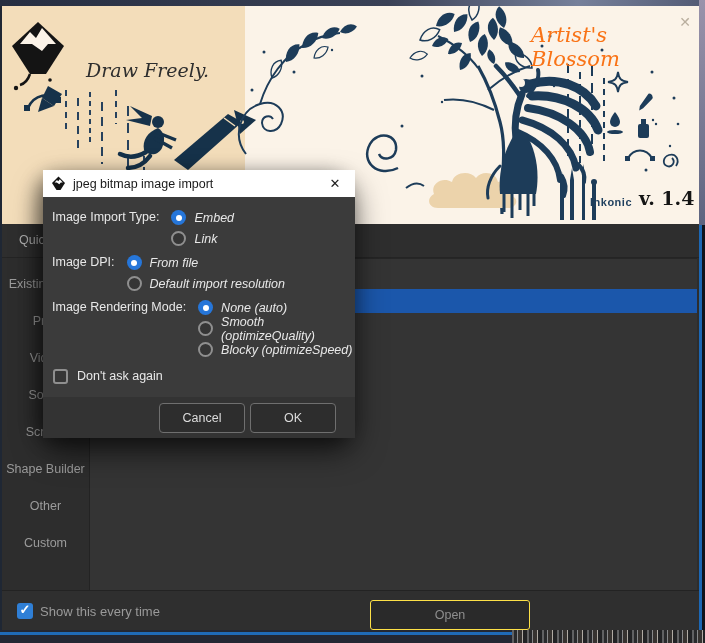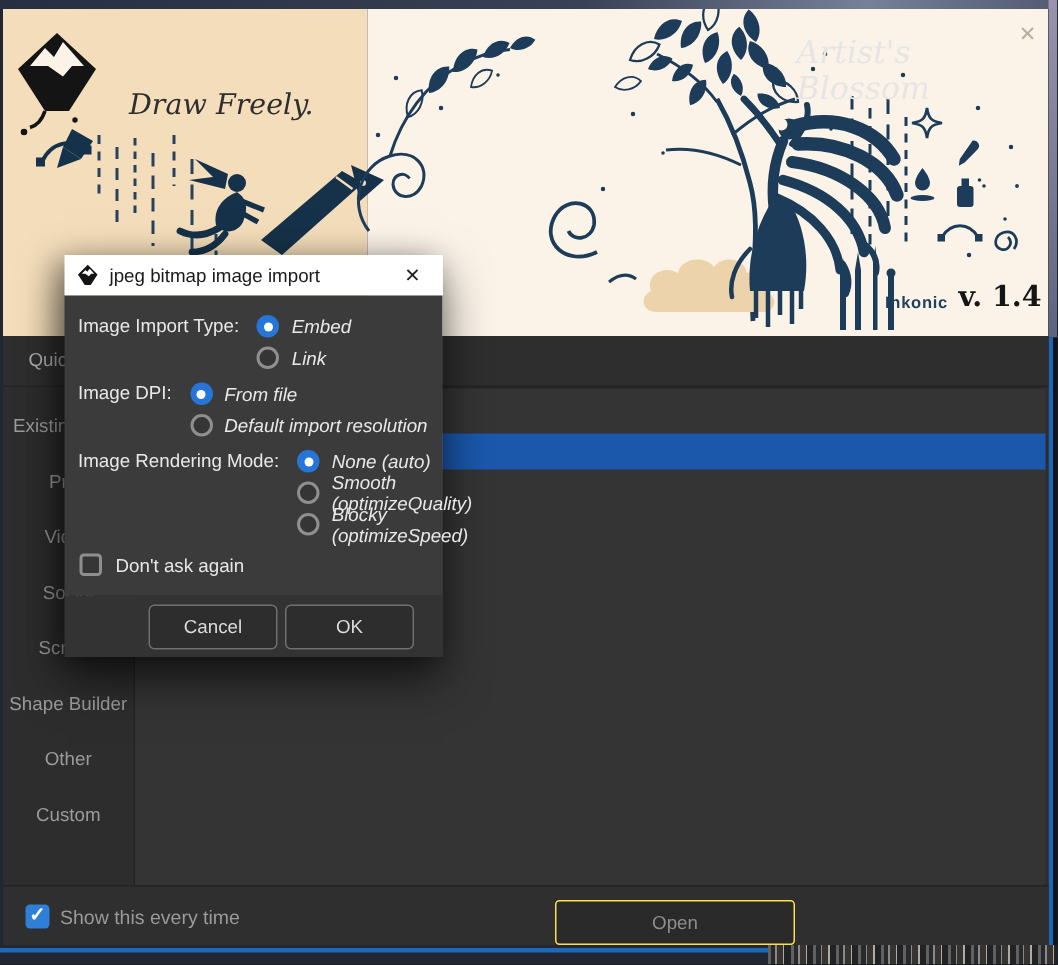--- a/index.html
+++ b/index.html
@@ -25,21 +25,21 @@
 
   
   .banner { left:0; top:0; width:697px; height:218px; overflow:hidden; }
   .banner svg { position:absolute; left:0; top:0; }
   .brand   { left:71px; top:20px; font-family:"DejaVu Serif",serif; font-size:26px;
              font-weight:600; letter-spacing:1px; color:#2e2e2e; }
   .brand sup { font-size:10px; font-weight:400; }
   .tagline { left:84px; top:53px; font-family:"DejaVu Serif",serif; font-style:italic;
              font-size:19px; color:#2e2e2e; }
   .art-title { left:529px; top:17px; font-family:"DejaVu Serif",serif; font-style:italic;
-               font-size:21px; color:#e5e5e5; }
+               font-size:21px; color:#f97316; }
   .credit  { left:588px; top:190px; font-size:11px; font-weight:bold; color:#1e3f5e; letter-spacing:.5px; }
   .version { left:637px; top:181px; font-family:"DejaVu Serif",serif; font-weight:bold;
              font-size:19px; color:#151515; }
   .win-close { left:672px; top:6px; width:22px; height:20px; color:#b9ae9e;
                font-size:14px; text-align:center; line-height:20px; cursor:default; }
 
   
   .tabbar { left:0; top:218px; width:697px; height:34px; background:#2e2e2e;
             border-bottom:1px solid #242424; }
   .tab { position:absolute; left:17px; top:9px; font-size:12.5px; color:#b0b0b0; }
@@ -60,37 +60,37 @@
   .show-check::after { content:"\2713"; position:absolute; left:2.5px; top:-1px;
                        color:#fff; font-size:13px; font-weight:bold; }
   .show-label { position:absolute; left:38px; top:13px; font-size:13px; color:#9a9a9a; }
   .bar-btn { position:absolute; top:9px; height:30px; border-radius:3px; font-size:12.5px;
              display:flex; align-items:center; justify-content:center;
              font-family:"Liberation Sans",sans-serif; }
   .btn-open { left:368px; width:160px; background:#2a2a2a; border:1px solid #fde047; color:#8e8e8e; }
   .btn-new  { left:534px; width:159px; background:#323232; border:1px solid #4f4f4f; color:#a6a6a6;margin-top:48px; }
 
   
-  .dialog { left:43px; top:170px; width:252px; height:268px; z-index:10;
-            box-shadow:0 14px 30px rgba(0,0,0,.55), -6px 4px 18px rgba(0,0,0,.38); }
+  .dialog { left:43px; top:170px; width:312px; height:268px; z-index:10;
+            box-shadow:0 14px 30px rgba(0,0,0,.55), -6px 4px 18px rgba(0,0,0,.38);border-radius:20px; }
   .dlg-title { height:27px; background:#ffffff; display:flex; align-items:center;
                padding:0 6px 0 8px; }
   .dlg-title-text { flex:1; font-size:12.5px; color:#1a1a1a; margin-left:7px; }
   .dlg-close { width:28px; text-align:center; font-size:13px; color:#222; cursor:default; }
   .dlg-body { height:200px; background:#3b3b3b; padding:10px 0 0 9px;
               color:#e8e8e8; font-size:12.5px; }
   .grp { display:flex; align-items:flex-start; margin-bottom:3px; }
   .grp-label { line-height:21px; margin-right:12px; white-space:nowrap; }
   .opt { display:flex; align-items:center; height:21px; gap:8px;font-style:italic; }
   .radio { width:15px; height:15px; border-radius:50%; border:2px solid #8f8f8f;
            background:#353535; flex:0 0 auto; position:relative; }
   .radio.sel { border:none; background:#2676d9; }
   .radio.sel::after { content:""; position:absolute; left:4.5px; top:4.5px;
                       width:6px; height:6px; border-radius:50%; background:#fff; }
-  .dont-row { display:flex; align-items:center; gap:9px; margin-top:9px; margin-left:1px; }
+  .dont-row { display:flex; align-items:flex-start; gap:9px; margin-top:9px; margin-left:1px; }
   .chk { width:15px; height:15px; border:2px solid #8f8f8f; border-radius:3px; background:#363636; }
   .dlg-footer { height:41px; background:#333333; display:flex; justify-content:flex-end;
                 align-items:center; gap:5px; padding-right:19px; }
   .dlg-btn { width:86px; height:30px; background:#2d2d2d; border:1px solid #6f6f6f;
              border-radius:4px; color:#dcdcdc; font-size:12.5px;
              font-family:"Liberation Sans",sans-serif; }
 </style>
 </head>
 <body>
 

